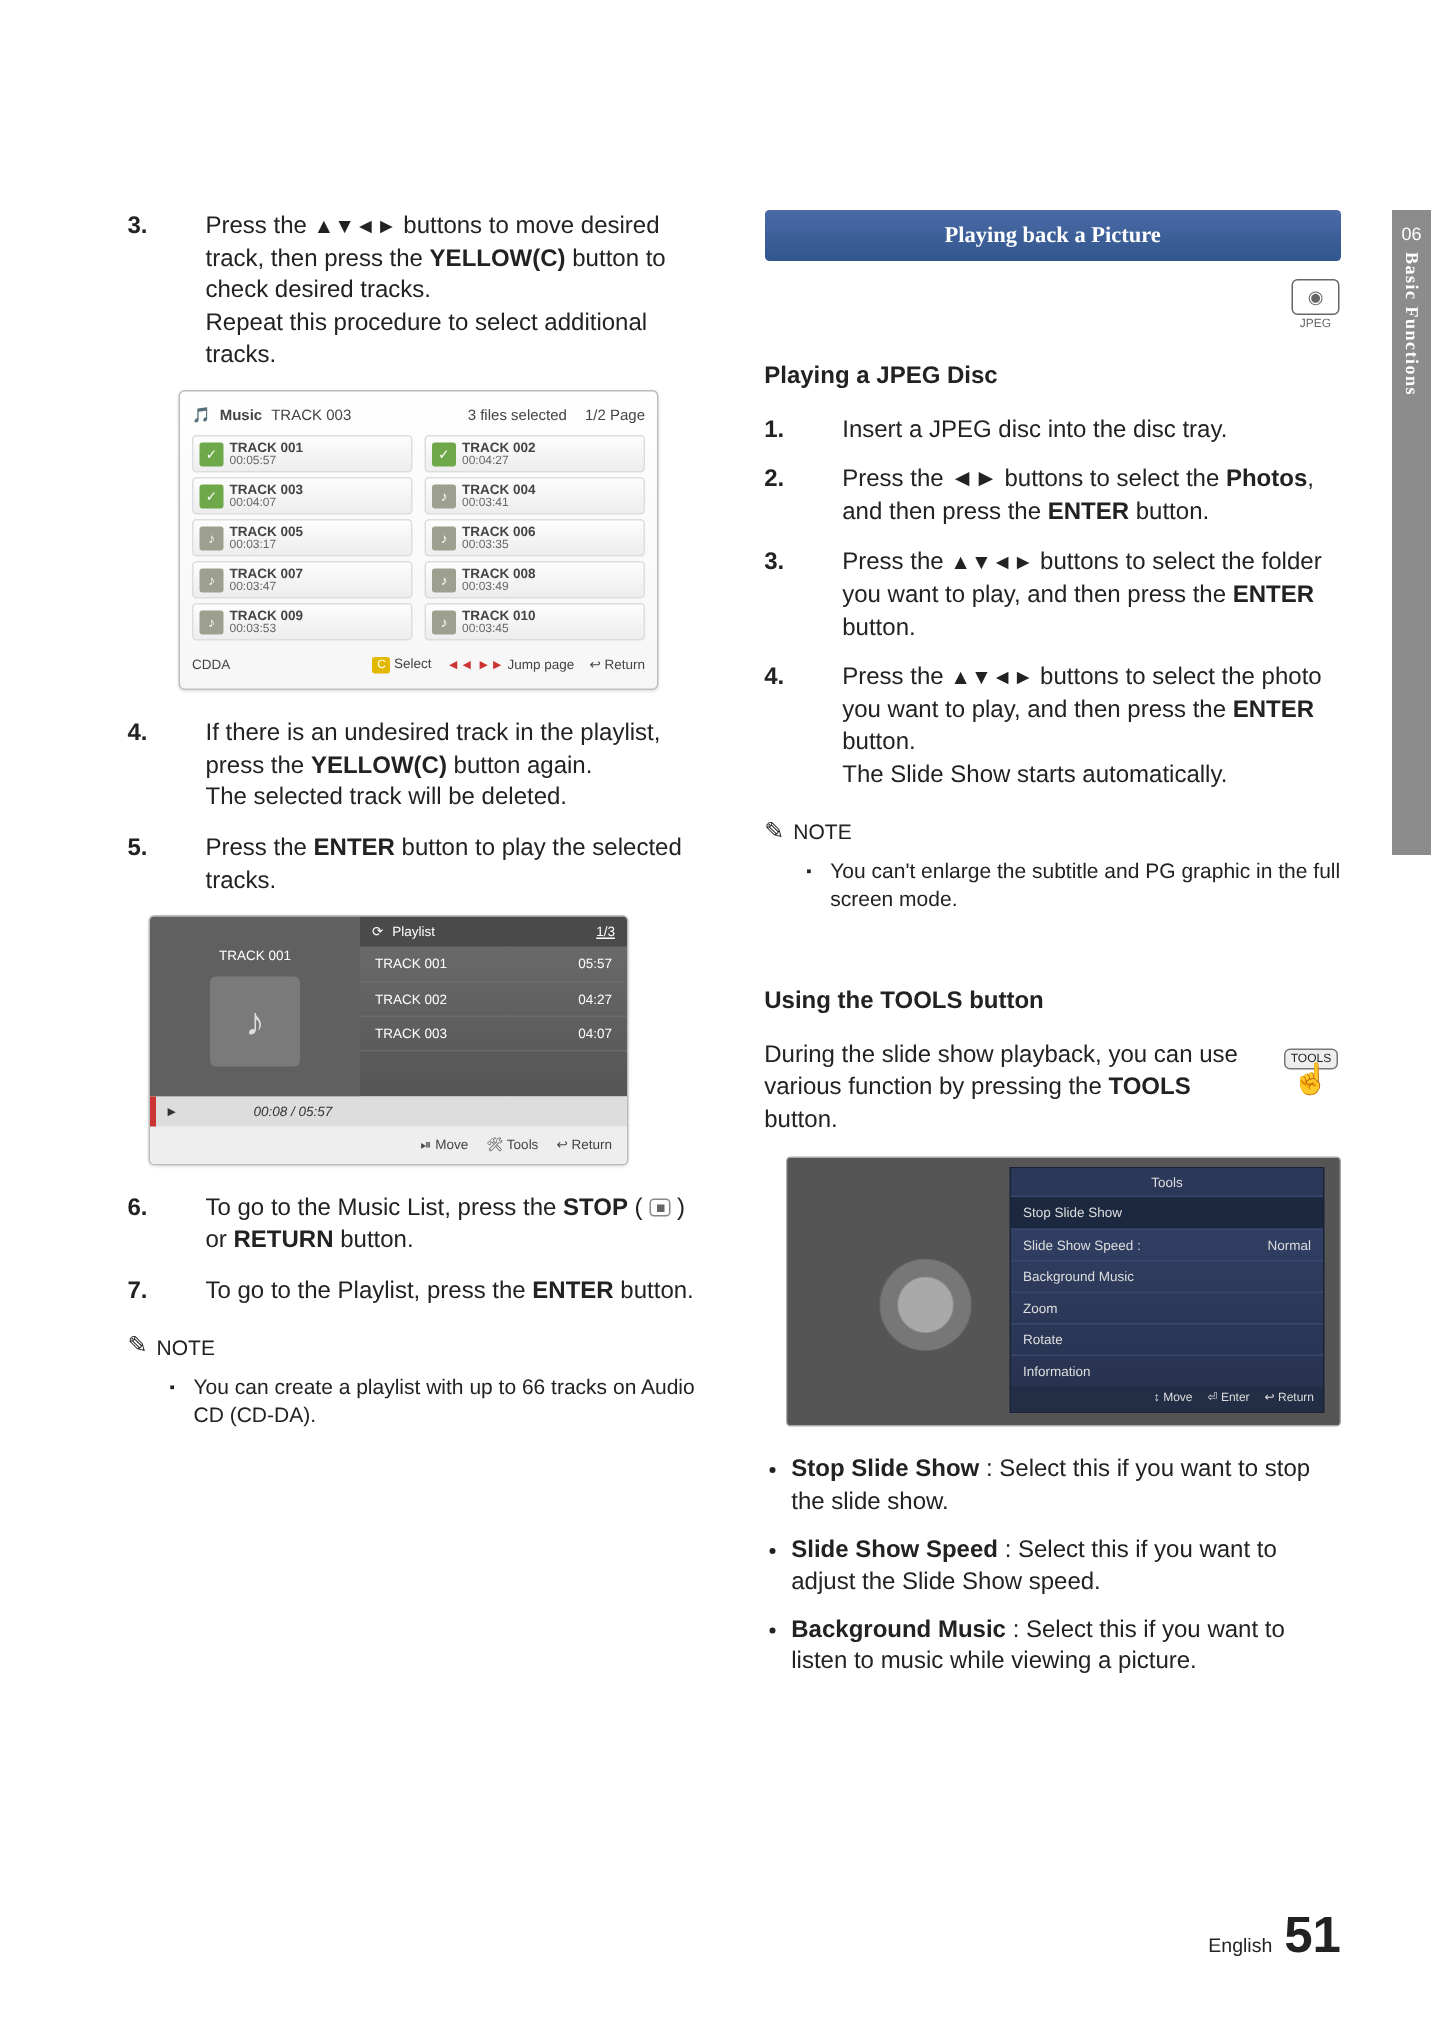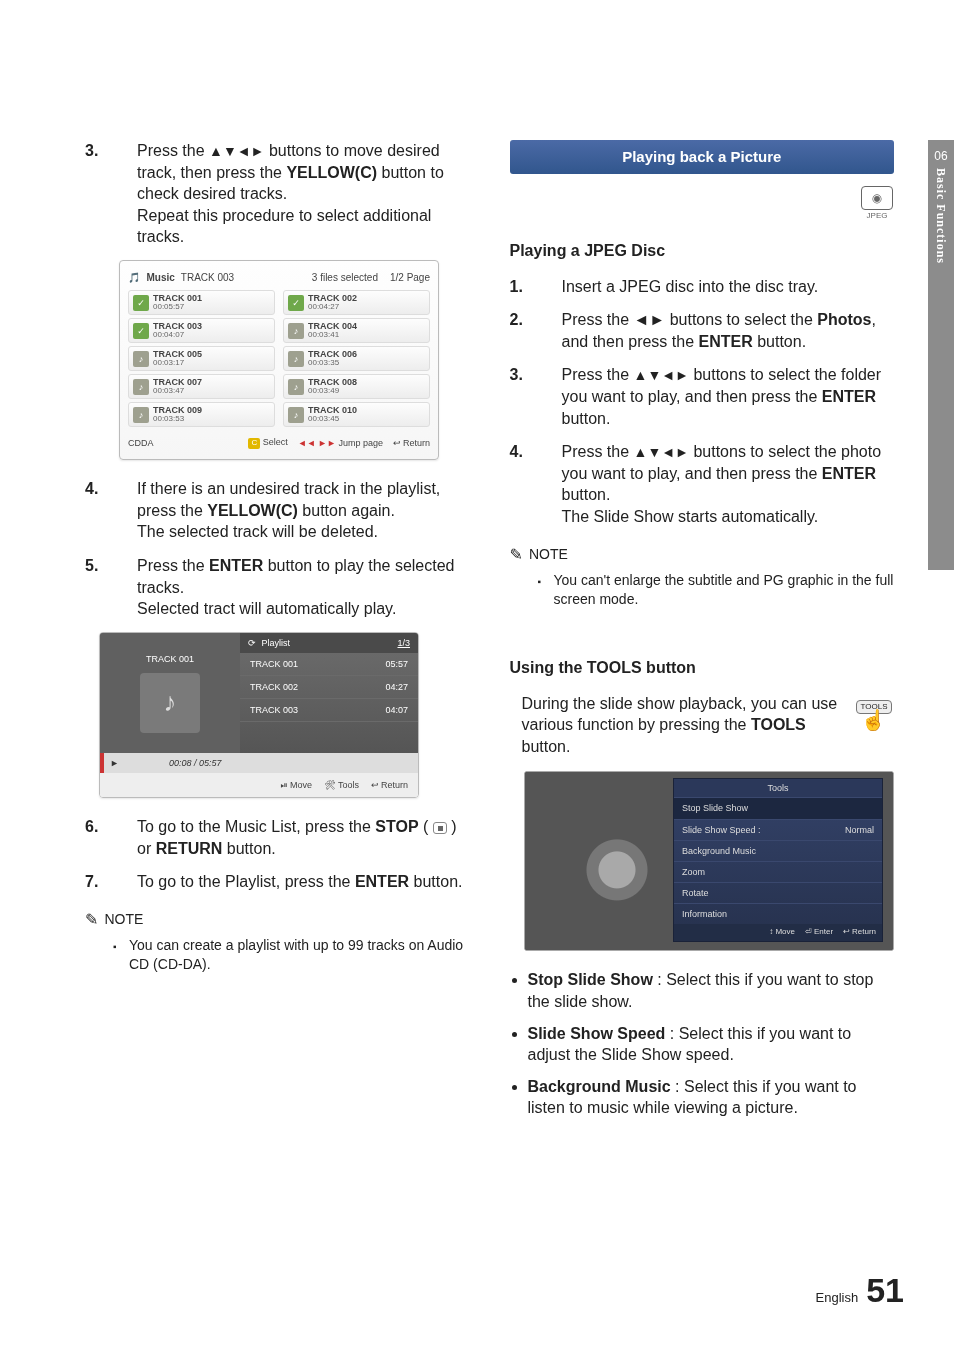--- a/index.html
+++ b/index.html
@@ -43,21 +43,21 @@
   .playmock .upper { display:flex; background:linear-gradient(#6d6d6d,#555); color:#fff; }
   .playmock .art { width:140px; height:120px; background:#606060; display:flex; flex-direction:column; align-items:center; justify-content:center; }
   .playmock .art .cover { width:60px; height:60px; background:#7a7a7a; border-radius:4px; display:flex; align-items:center; justify-content:center; font-size:26px; color:#ddd; margin-top:8px;}
   .playmock .queue { flex:1; font-size:10px; }
   .playmock .qhdr { display:flex; justify-content:flex-end; gap:6px; padding:4px 8px; background:#4a4a4a; font-size:9px; align-items:center;}
   .playmock .qrow { display:flex; justify-content:space-between; padding:5px 10px; border-bottom:1px solid #6a6a6a; font-size:9px;}
   .playmock .lower { background:#eee; display:flex; justify-content:flex-end; gap:12px; padding:6px 10px; font-size:9px; color:#444; }
   .playmock .timebar { background:#ddd; display:flex; align-items:center; gap:10px; padding:4px 10px; font-size:9px; color:#333; position:relative; }
   .playmock .timebar::before { content:''; position:absolute; left:0; top:0; bottom:0; width:4px; background:#c33; }
   
-  .section-bar { background: linear-gradient(#4b6aa6,#31568d); color:#fff; text-align:center; font-weight:bold; padding:7px 0; border-radius:3px; margin-bottom:18px; font-size:15px; }
+  .section-bar { background: linear-gradient(#4b6aa6,#31568d); color:#fff; text-align:center; font-weight:bold; padding:7px 0; border-radius:3px; margin-bottom:18px; font-size:15px;font-family:Liberation Serif, serif; }
   h2.sub { font-size:16px; font-weight:bold; margin:14px 0 14px; }
   
   .note-hd { display:flex; align-items:center; gap:6px; font-size:14px; margin-top:16px; margin-bottom:6px; font-family: Arial; }
   .note-hd .nicon { font-size:16px; }
   .note-list { padding-left: 44px; font-size:14px; }
   .note-list li { list-style: none; position:relative; margin-bottom:4px; }
   .note-list li::before { content:'▪'; position:absolute; left:-16px; font-size:10px; top:4px; }
   
   .sidetab { position:absolute; right:0; top:140px; background:#8c8c8c; color:#fff; width:26px; height:430px; display:flex; flex-direction:column; align-items:center; padding-top:8px; font-size:12px; }
   .sidetab .vt { writing-mode: vertical-rl; letter-spacing:1px; margin-top:4px; font-weight:bold; font-family: Georgia, serif; }
@@ -74,21 +74,21 @@
   .toolsmock .panel .pi.sel { background:#1c2740; }
   .toolsmock .panel .pf { display:flex; justify-content:flex-end; gap:10px; padding:3px 6px; background:#222d46; font-size:8px; }
   
   .remoteicon { width:40px; margin-left:auto; text-align:center; }
   .remoteicon .btn { display:inline-block; border:1px solid #777; border-radius:4px; padding:1px 4px; font-size:8px; background:#eee; }
   .remoteicon .hand { font-size:20px; color:#777; line-height:0.8; display:block; margin-top:-2px; }
   
   ul.bullets { padding-left: 18px; }
   ul.bullets li { margin-bottom: 10px; }
   
-  .pgfoot { position:absolute; right:50px; bottom:40px; display:flex; align-items:baseline; gap:8px; }
+  .pgfoot { position:absolute; right:60px; bottom:40px; display:flex; align-items:baseline; gap:8px; }
   .pgfoot .lang { font-size:13px; }
   .pgfoot .num { font-size:34px; font-weight:bold; }
   .stopicon { display:inline-block; width:14px; height:12px; border:1px solid #888; border-radius:3px; vertical-align:middle; position:relative; }
   .stopicon::after { content:''; position:absolute; left:4px; top:3px; width:5px; height:5px; background:#666; }
   .toolsrow { display:flex; gap:12px; align-items:flex-start; }
 </style>
 </head>
 <body>
 
 <div class="sidetab">
@@ -208,21 +208,20 @@
       <div class="step-body">
         <span>If there is an undesired track in the playlist, press the </span><b>YELLOW(C)</b><span> button again.</span>
         <div>The selected track will be deleted.</div>
       </div>
     </div>
 
     <div class="step">
       <div class="step-num">5.</div>
       <div class="step-body">
         <span>Press the </span><b>ENTER</b><span> button to play the selected tracks.</span>
-        <div>Selected tract will automatically play.</div>
       </div>
     </div>
 
     <div class="playmock" style="width:320px;">
       <div class="upper">
         <div class="art">
           <div style="font-size:9px;text-align:center;width:100%;">TRACK 001</div>
           <div class="cover">♪</div>
         </div>
         <div class="queue">
@@ -268,21 +267,21 @@
       <div class="step-body">
         <span>To go to the Playlist, press the </span><b>ENTER</b><span> button.</span>
       </div>
     </div>
 
     <div class="note-hd">
       <span class="nicon">✎</span>
       <span>NOTE</span>
     </div>
     <ul class="note-list">
-      <li>You can create a playlist with up to 99 tracks on Audio CD (CD-DA).</li>
+      <li>You can create a playlist with up to 66 tracks on Audio CD (CD-DA).</li>
     </ul>
   </div>
 
   <div class="col">
     <div class="section-bar">Playing back a Picture</div>
 
     <div class="jpegicon">
       <div class="box">◉</div>
       <div class="lbl">JPEG</div>
     </div>
@@ -317,21 +316,21 @@
       <span class="nicon">✎</span>
       <span>NOTE</span>
     </div>
     <ul class="note-list">
       <li>You can't enlarge the subtitle and PG graphic in the full screen mode.</li>
     </ul>
 
     <h2 class="sub" style="margin-top:48px;">Using the TOOLS button</h2>
 
     <div class="toolsrow">
-      <div style="flex:1;margin-left:12px;">
+      <div style="flex:1;">
         <span>During the slide show playback, you can use various function by pressing the </span><b>TOOLS</b><span> button.</span>
       </div>
       <div class="remoteicon">
         <span class="btn">TOOLS</span>
         <span class="hand">☝</span>
       </div>
     </div>
 
     <div class="toolsmock">
       <div class="bg"></div>

